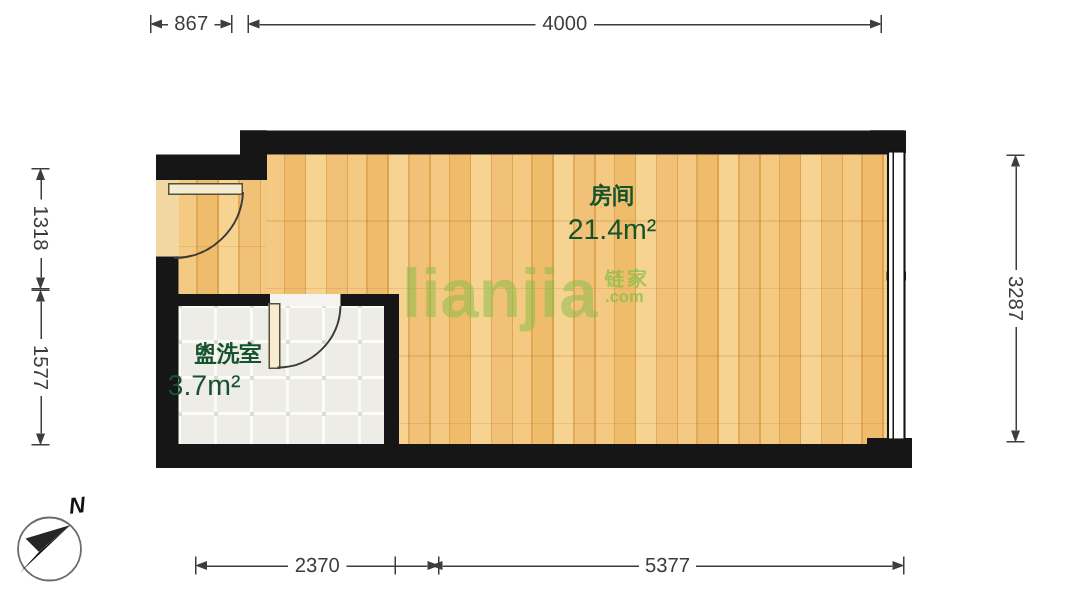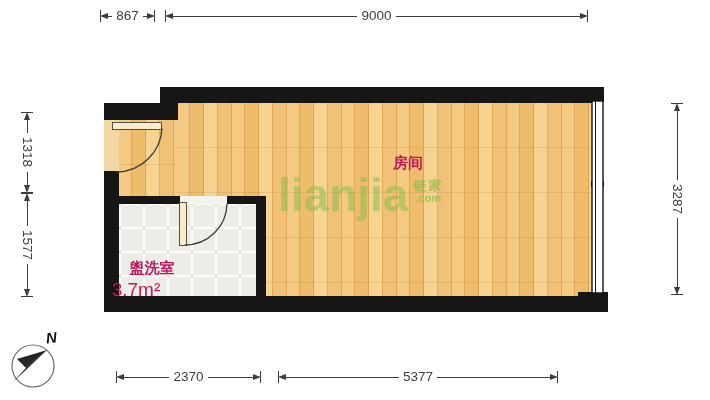--- a/index.html
+++ b/index.html
@@ -38,21 +38,21 @@
   
   .wall{position:absolute;background:#161616;}
 
   
   .leaf{position:absolute;background:#f7ecd0;border:1px solid #55503e;box-sizing:border-box;}
 
   
   .overlay{position:absolute;left:0;top:0;width:710px;height:400px;pointer-events:none;}
 
   
-  .rlabel{position:absolute;transform:translate(-50%,-50%);color:#be185d;white-space:nowrap;text-align:left;margin-top:32px;}
+  .rlabel{position:absolute;transform:translate(-50%,-50%);color:#14532d;white-space:nowrap;text-align:left;}
   .rname{font-size:15px;font-weight:700;}
   .rarea{font-size:19px;font-weight:400;}
 
   
   .watermark{position:absolute;display:flex;align-items:flex-start;pointer-events:none;}
   .wm-word{font-size:46px;font-weight:700;line-height:0.78;letter-spacing:0px;color:rgba(141,190,74,0.55);}
   .wm-right{display:flex;flex-direction:column;margin-left:5px;margin-top:1px;color:rgba(141,190,74,0.8);}
   .wm-cjk{font-size:13px;font-weight:700;letter-spacing:2px;line-height:1;}
   .wm-tld{font-size:11px;font-weight:700;line-height:1.1;}
 
@@ -109,24 +109,25 @@
     <path d="M162,128 A46,46 0 0 1 116,172" fill="none" stroke="#3a3a3a" stroke-width="1.3"></path>
     <path d="M185,245 A42,42 0 0 0 227,204" fill="none" stroke="#3a3a3a" stroke-width="1.3"></path>
     <rect x="592" y="101" width="11" height="192" fill="#ffffff" stroke="#141414" stroke-width="1.4"></rect>
     <line x1="595.5" y1="101" x2="595.5" y2="293" stroke="#141414" stroke-width="1"></line>
     <circle cx="33" cy="366" r="21" fill="#ffffff" stroke="#6b6b6b" stroke-width="1.2"></circle>
     <polygon points="47,350 13,382 26,368" fill="#0e0e0e"></polygon>
     <polygon points="47,350 26,368 17,359" fill="#262626"></polygon>
   </svg>
 
   <div class="rlabel rname" style="left:408px;top:131px;">房间</div>
+  <div class="rlabel rarea" style="left:408px;top:154px;">21.4m²</div>
   <div class="rlabel rname" style="left:152px;top:236px;">盥洗室</div>
   <div class="rlabel rarea" style="left:136px;top:258px;">3.7m²</div>
 
-  <div class="watermark" style="left:278px;top:178px;text-align:center;">
+  <div class="watermark" style="left:268px;top:178px;">
     <span class="wm-word">lianjia</span>
     <span class="wm-right">
       <span class="wm-cjk">链家</span>
       <span class="wm-tld">.com</span>
     </span>
   </div>
 
   <div class="north-label" style="left:46px;top:329px;">N</div>
 
   <div class="dim dim-h" style="left:100px;top:9px;width:55px;">
@@ -135,36 +136,36 @@
     <span class="dline-h"></span>
     <span class="dlabel">867</span>
     <span class="dline-h"></span>
     <span class="arr arr-r"></span>
     <span class="tick end"></span>
   </div>
   <div class="dim dim-h" style="left:165px;top:9px;width:423px;">
     <span class="tick start"></span>
     <span class="arr arr-l"></span>
     <span class="dline-h"></span>
-    <span class="dlabel">9000</span>
-    <span class="dline-h"></span>
-    <span class="arr arr-r"></span>
-    <span class="tick end"></span>
-  </div>
-
-  <div class="dim dim-h" style="left:116px;top:370px;width:145px;justify-content:space-between;">
+    <span class="dlabel">4000</span>
+    <span class="dline-h"></span>
+    <span class="arr arr-r"></span>
+    <span class="tick end"></span>
+  </div>
+
+  <div class="dim dim-h" style="left:130px;top:370px;width:163px;justify-content:space-between;">
     <span class="tick start"></span>
     <span class="arr arr-l"></span>
     <span class="dline-h"></span>
     <span class="dlabel">2370</span>
     <span class="dline-h"></span>
     <span class="arr arr-r"></span>
     <span class="tick end"></span>
   </div>
-  <div class="dim dim-h" style="left:278px;top:370px;width:280px;">
+  <div class="dim dim-h" style="left:263px;top:370px;width:316px;padding-left:24px;">
     <span class="tick start"></span>
     <span class="arr arr-l"></span>
     <span class="dline-h"></span>
     <span class="dlabel">5377</span>
     <span class="dline-h"></span>
     <span class="arr arr-r"></span>
     <span class="tick end"></span>
   </div>
 
   <div class="dim dim-v" style="left:20px;top:112px;height:81px;">

